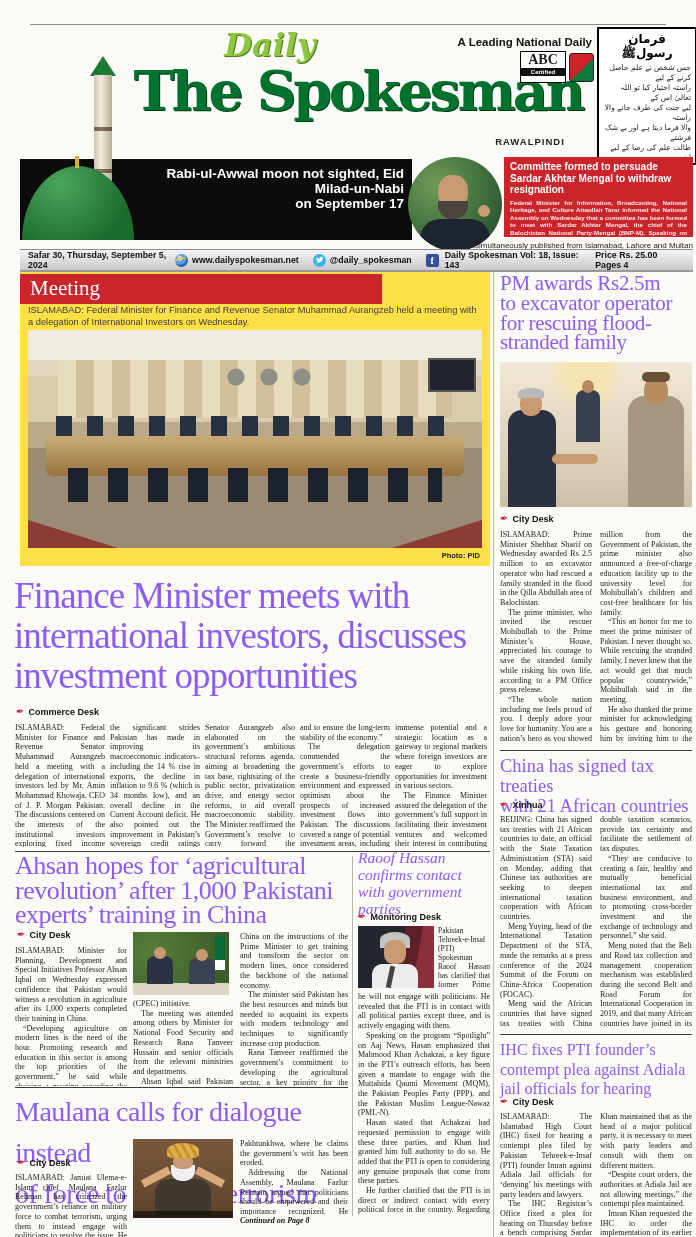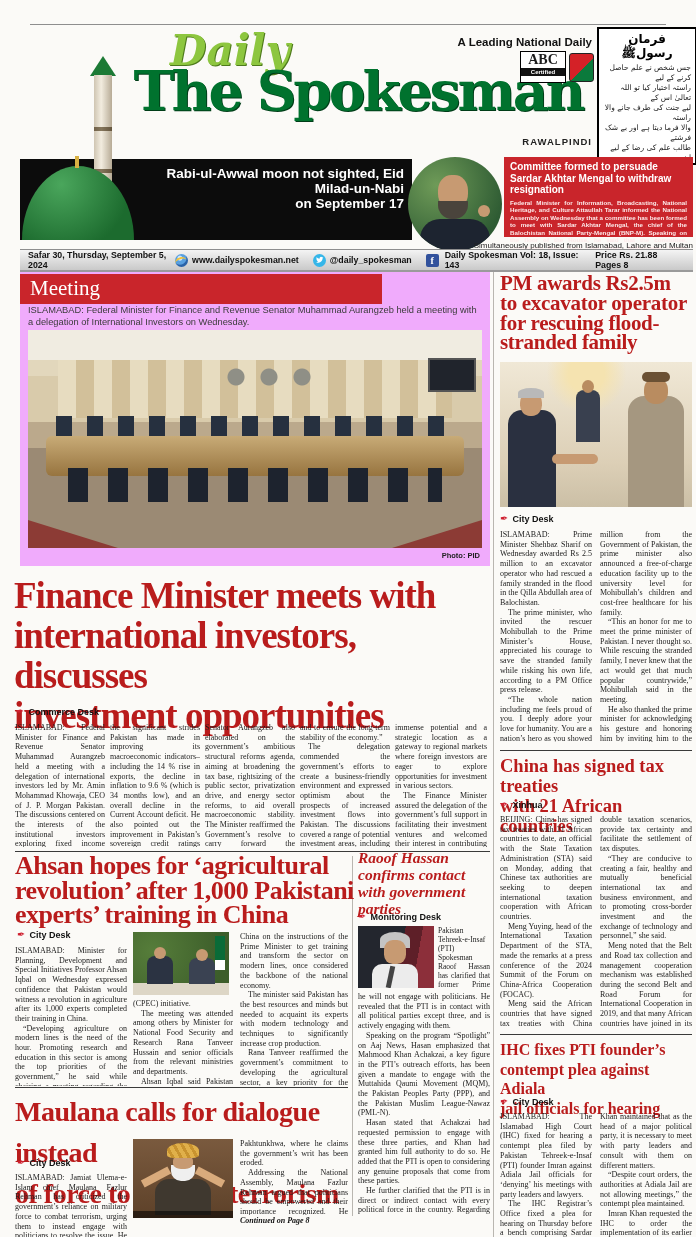--- a/index.html
+++ b/index.html
@@ -1,35 +1,35 @@
 <!DOCTYPE html>
 <html><head>
 <meta charset="utf-8">
 <style>
   html,body{margin:0;padding:0;background:#e9e7e2}
   .page{position:relative;width:696px;height:1237px;background:#fbfaf7;overflow:hidden;
         font-family:"Liberation Serif",serif;color:#1c1c1c}
   .abs{position:absolute}
-  .hl{font-family:"Liberation Serif",serif;font-weight:700;color:#b91c1c;white-space:pre-line}
+  .hl{font-family:"Liberation Serif",serif;font-weight:400;color:#8b5cf6;white-space:pre-line}
   .col{position:absolute;font:8px/9.7px "Liberation Serif",serif;text-align:justify;
        color:#1b1b1b;white-space:pre-line;overflow:hidden}
   .byline{position:absolute;font:700 9px "Liberation Sans",sans-serif;color:#111;
           display:flex;align-items:center;gap:4px}
   .bico{color:#cf2030;font-family:"DejaVu Sans",sans-serif;font-size:10px;line-height:1}
   .hrule{position:absolute;height:1px;background:#3a3a3a}
   .vrule{position:absolute;width:1px;background:#b9b6b0}
   .photo{position:absolute;overflow:hidden}
 
   
   .daily{font-family:"DejaVu Serif",serif;font-weight:700;font-style:italic;
-         font-size:42px;color:#8dc63f;text-shadow:1px 1px 0 #4e7a1c;text-align:left}
+         font-size:32px;color:#8dc63f;text-shadow:1px 1px 0 #4e7a1c;text-align:center}
   .title{font-family:"DejaVu Serif",serif;font-weight:700;font-size:55px;letter-spacing:-3px;
          color:#00722e;text-shadow:1px 1px 0 #003d18;text-align:center}
   .tagline{font:700 11.5px "Liberation Sans",sans-serif;text-align:right;color:#111}
-  .city{font:700 9.5px "Liberation Sans",sans-serif;letter-spacing:1px;text-align:right;color:#222}
+  .city{font:700 9.5px "Liberation Sans",sans-serif;letter-spacing:1px;text-align:center;color:#222}
   .abcbox{border:1.5px solid #000;background:#fff;text-align:center}
   .abcbox .a1{font:700 14px "Liberation Serif",serif;line-height:16px}
   .abcbox .a2{font:700 6px "Liberation Sans",sans-serif;background:#111;color:#fff;line-height:8px}
   .nr{background:linear-gradient(135deg,#d42127 0 55%,#0b7a3c 55%);border:1px solid #222;border-radius:3px}
   .urdu{border:2px solid #000;background:#fff;padding:3px 4px;text-align:center}
   .urdu .ut{font:700 12px "DejaVu Sans",sans-serif;color:#000}
   .urdu .ul{font:7.5px/10px "DejaVu Sans",sans-serif;direction:rtl;text-align:right;color:#222}
   .urdu .us{font:6.5px "DejaVu Sans",sans-serif;color:#333;margin-top:2px}
   .urdu .uf{font:700 9px "Liberation Serif",serif;margin-top:5px;line-height:10.5px}
 
@@ -51,21 +51,21 @@
   .globe{position:relative;width:13px;height:13px;border-radius:50%;flex:0 0 auto;
          background:radial-gradient(circle at 38% 32%,#cfe9ff 0 2px,#59a0e0 3px 6px,#2a62a8 7px)}
   .globe:after{content:"";position:absolute;left:0;top:3px;width:12px;height:8px;border:0;
          border-top:2px solid #f3c33c;border-radius:50%;transform:rotate(-18deg)}
   .twit{width:13px;height:13px;border-radius:50%;background:#35b6e9;flex:0 0 auto;
         display:flex;align-items:center;justify-content:center}
   .fb{width:13px;height:13px;background:#31519c;color:#fff;flex:0 0 auto;border-radius:2px;
       font:700 10px/13px "Liberation Serif",serif;text-align:center}
 
   
-  .cream{background:#f0abfc}
+  .cream{background:#fde047}
   .meetlabel{background:#c9252b;color:#fff;font:21px "Liberation Serif",serif;padding:2px 0 2px 10px}
   .meetcap{font:9.3px/11.5px "Liberation Sans",sans-serif;color:#3b3b3b}
   .credit{font:700 7.5px "Liberation Sans",sans-serif;color:#222;text-align:right}
 
   .continued{font:italic 700 8px "Liberation Serif",serif;text-align:left;color:#111}
 </style>
 </head>
 <body>
 
 <div class="page">
@@ -127,21 +127,21 @@
     <span class="globe"></span>
     <span style="margin:0 14px 0 4px">www.dailyspokesman.net</span>
     <span class="twit">
         <svg width="9" height="8" viewBox="0 0 24 24">
           <path fill="#fff" d="M23.4 4.8c-.8.36-1.66.6-2.56.7a4.5 4.5 0 0 0 1.97-2.48c-.87.52-1.83.9-2.85 1.1a4.48 4.48 0 0 0-7.64 4.08A12.7 12.7 0 0 1 3.1 3.54a4.48 4.48 0 0 0 1.39 5.98c-.73-.02-1.42-.22-2.02-.55v.06a4.48 4.48 0 0 0 3.6 4.4c-.66.18-1.36.2-2.03.08a4.48 4.48 0 0 0 4.18 3.11A9 9 0 0 1 1.5 18.6a12.68 12.68 0 0 0 6.87 2.01c8.24 0 12.75-6.83 12.75-12.75l-.01-.58a9.1 9.1 0 0 0 2.29-2.48z"></path>
         </svg>
       </span>
     <span style="margin:0 14px 0 4px">@daily_spokesman</span>
     <span class="fb">f</span>
     <span style="margin:0 0 0 6px">Daily Spokesman Vol: 18, Issue: 143</span>
-    <span style="margin:0 8px 0 12px">Price Rs. 21.88 Pages 8</span>
+    <span style="margin:0 8px 0 12px">Price Rs. 25.00 Pages 4</span>
   </div>
 
   <div class="vrule" style="left:493px;top:272px;height:965px"></div>
   <div class="vrule" style="left:352px;top:856px;height:360px"></div>
   <div class="hrule" style="left:15px;top:851px;width:475px"></div>
   <div class="hrule" style="left:15px;top:1087px;width:333px"></div>
   <div class="hrule" style="left:500px;top:750px;width:192px"></div>
   <div class="hrule" style="left:500px;top:1034px;width:192px"></div>
 
   <div class="abs cream" style="left:20px;top:272px;width:470px;height:294px">

